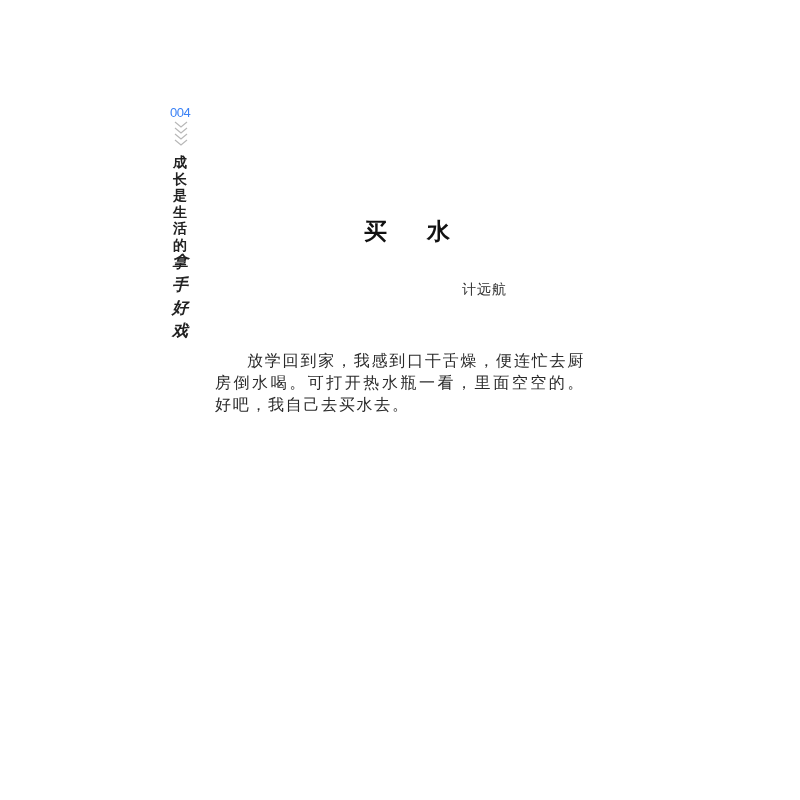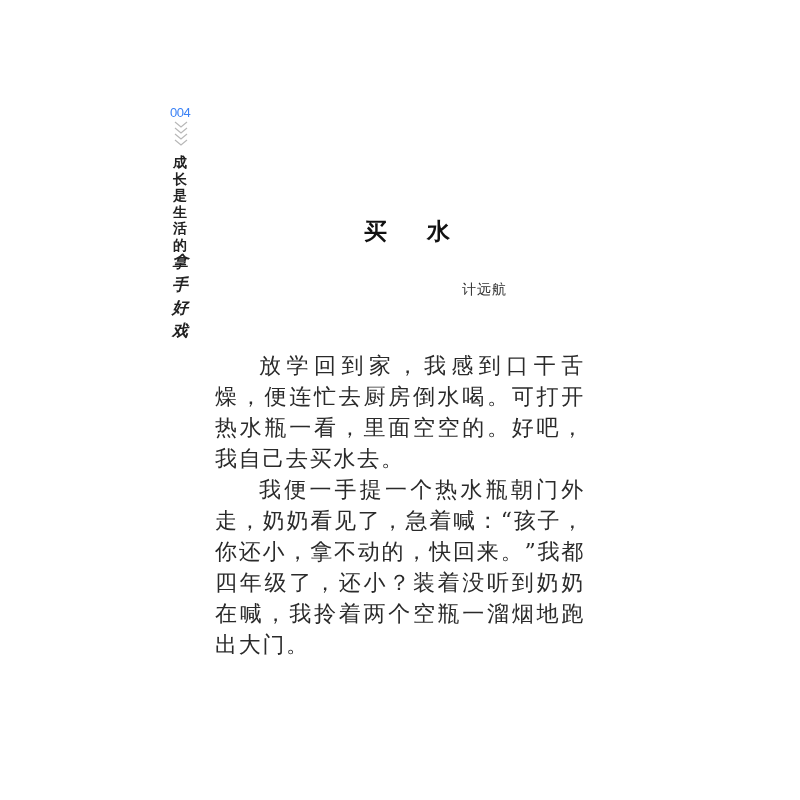--- a/index.html
+++ b/index.html
@@ -75,22 +75,22 @@
       letter-spacing: 1px;
       color: #333333;
       white-space: nowrap;
       margin-left: 18px;
     }
     .body-text {
       position: absolute;
       left: 215px;
       top: 350px;
       width: 370px;
-      font-size: 22px;
-      line-height: 31px;
+      font-size: 16px;
+      line-height: 22px;
       color: #2a2a2a;
       text-align: justify;
       letter-spacing: 1.7px;
     }
     .body-text p {
       margin: 0;
       text-indent: 2em;
     }
   </style>
 </head>
@@ -119,16 +119,15 @@
     <span class="vt-large">好</span>
     <span class="vt-large">戏</span>
   </div>
 
   <h1 class="article-title" style="margin:0;">买水</h1>
 
   <div class="author">计远航</div>
 
   <div class="body-text">
     <p>放学回到家，我感到口干舌燥，便连忙去厨房倒水喝。可打开热水瓶一看，里面空空的。好吧，我自己去买水去。</p>
-    <p>我便一手提一个热水瓶朝门外走，奶奶看见了，急着喊：“孩子，你还小，拿不动的，快回来。”我都四年级了，还小？装着没听到奶奶在喊，我拎着两个空瓶一溜烟地跑出大门。</p>
   </div>
 
 </div>
 
 </body></html>

